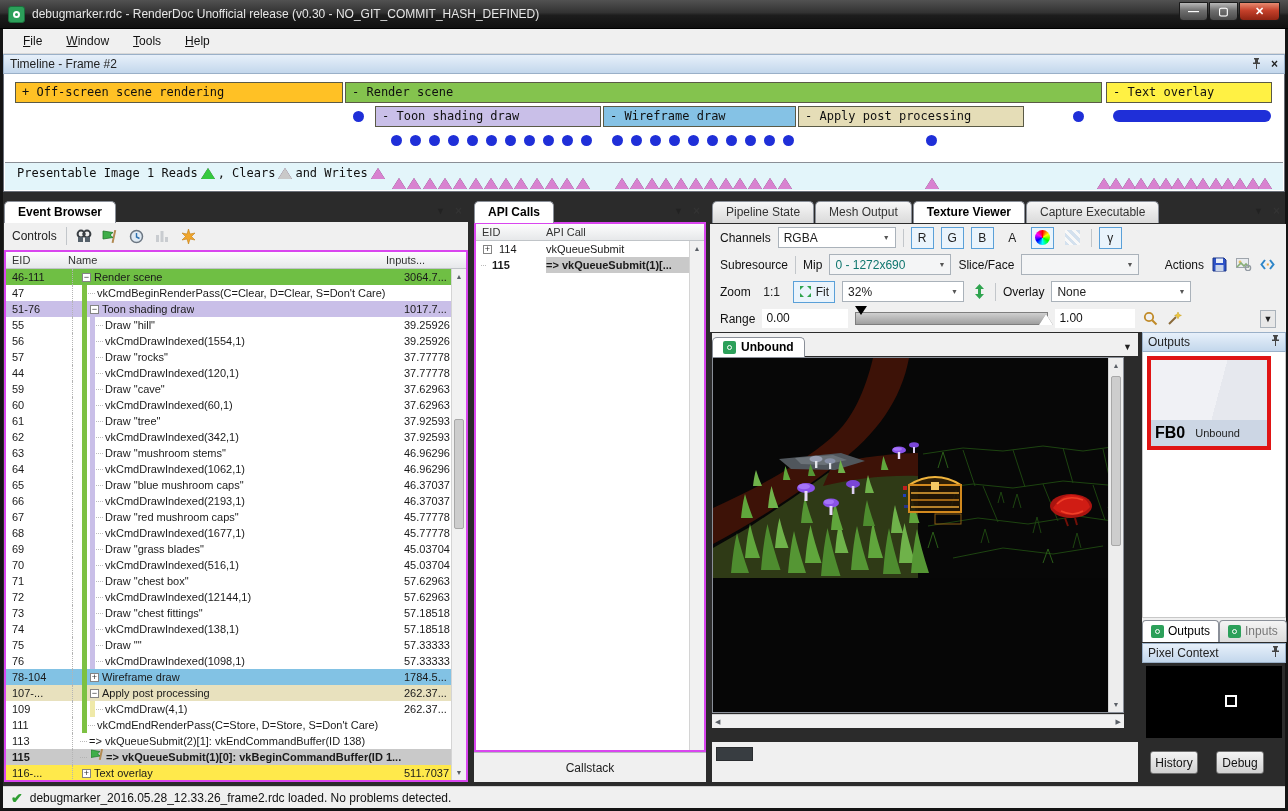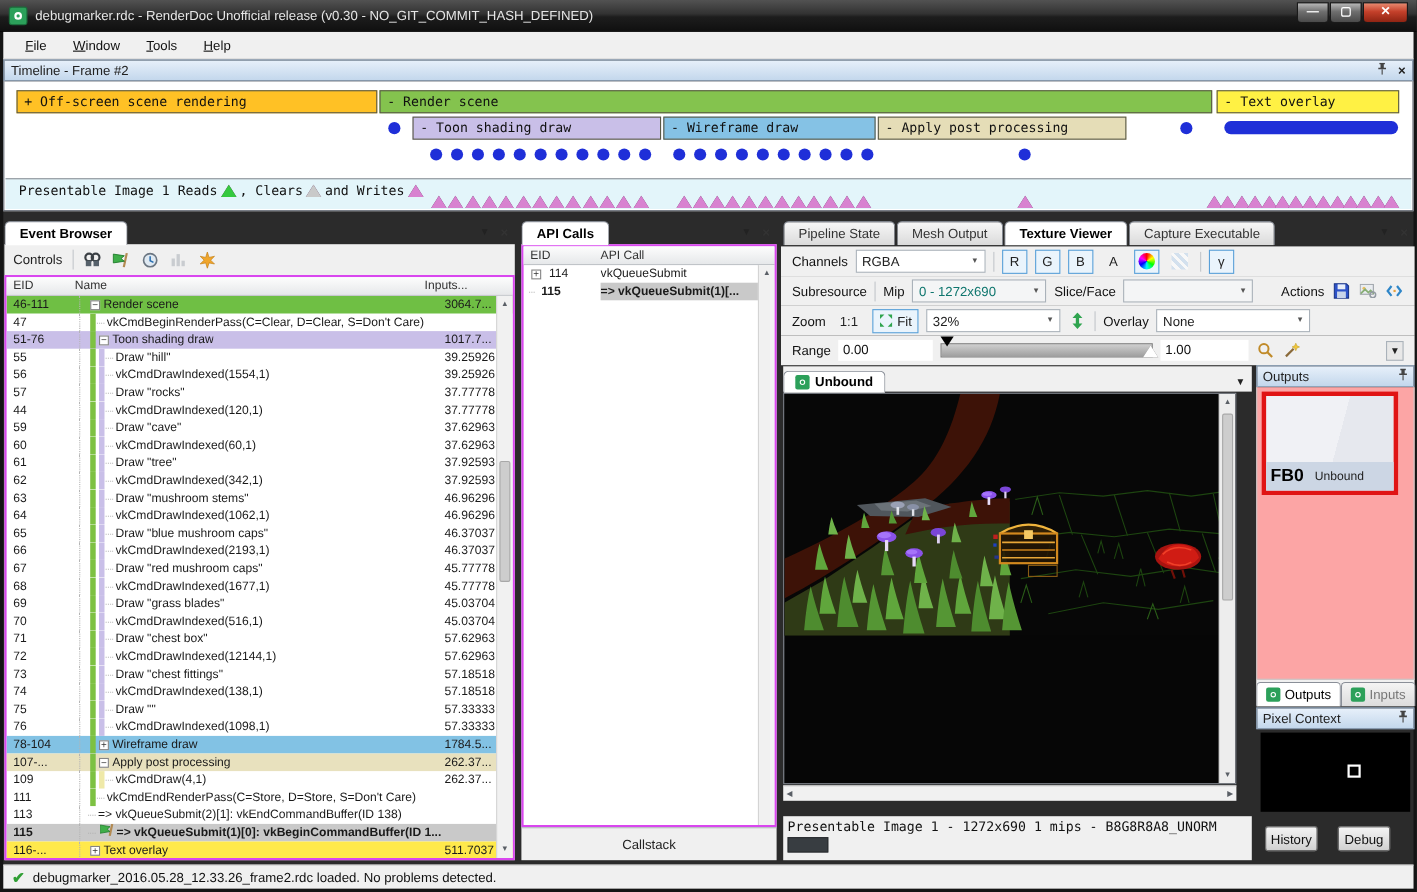--- a/index.html
+++ b/index.html
@@ -104,21 +104,21 @@
     display:flex; align-items:flex-end; }
   #image-area { position:absolute; left:712px; top:357px; width:412px; height:356px; background:#060606;
     border:1px solid #8a8f98; overflow:hidden; }
   #tex-status { position:absolute; left:712px; top:742px; width:426px; height:40px; background:#f0f0f0;
     font-size:12px; color:#111; padding:2px 4px; }
   #tex-swatch { width:37px; height:14px; background:#383d41; border:1px solid #2a2d30; margin-top:3px; }
 
   
   .side-header { position:absolute; left:1142px; width:144px; height:20px; background:linear-gradient(#e7f0fa,#c3d7ec);
     border:1px solid #9ab0c8; font-size:12px; display:flex; align-items:center; padding:0 5px; color:#222; }
-  #outputs-body { position:absolute; left:1142px; top:352px; width:144px; height:266px; background:#fca5a5; border:1px solid #c8c8c8; border-top:none;}
+  #outputs-body { position:absolute; left:1142px; top:352px; width:144px; height:266px; background:#ffffff; border:1px solid #c8c8c8; border-top:none;}
   #fb0-thumb { position:absolute; left:4px; top:4px; width:124px; height:94px; border:4px solid #e01414;
     background:linear-gradient(105deg,#f0f1f5 55%,#e6e8ee 55%); }
   #fb0-label-strip { position:absolute; left:0; right:0; bottom:0; height:26px; background:#ccd6e4;
     display:flex; align-items:center; padding:0 4px; gap:10px; }
   #fb0-label-strip .fb0 { font-size:16px; font-weight:bold; color:#000; }
   #fb0-label-strip .ub { font-size:11px; color:#222; }
   #side-tabs { position:absolute; left:1142px; top:618px; width:144px; height:24px; background:#f0f0f0; display:flex; align-items:flex-end; border-bottom:1px solid #8a8f98;}
   .side-tab { display:flex; align-items:center; gap:4px; padding:3px 8px 4px; border:1px solid #8a8f98; border-bottom:none;
     border-radius:4px 4px 0 0; font-size:12px; background:linear-gradient(#f4f4f4,#dcdcdc); color:#777; position:relative; top:1px;}
   .side-tab.active { background:#fff; color:#000; z-index:2;}
@@ -927,21 +927,20 @@
     <div class="arr">▲</div>
     <div class="thumb" style="top:18px; height:170px;"></div>
     <div class="arr" style="position:absolute; bottom:0; left:0; right:0;">▼</div>
   </div>
 </div>
 <div class="hscroll" style="left:712px; top:714px; width:412px;">
   <span class="arr">◀</span>
   <span class="arr">▶</span>
 </div>
 <div id="tex-status">
-  <div class="mono">Presentable Image 1 - 1272x690 1 mips - B8G8R8A8_UNORM</div>
   <div id="tex-swatch"></div>
 </div>
 
 <div class="side-header" style="top:332px;">
   <span>Outputs</span>
   <span style="margin-left:auto">
     <svg width="9" height="11" viewBox="0 0 9 11">
         <path d="M2 0h5v1.5h-1v3h2v1.5H1V4.5h2v-3H2z" fill="#444"></path>
         <rect x="4" y="6" width="1" height="5" fill="#444"></rect>
       </svg>

